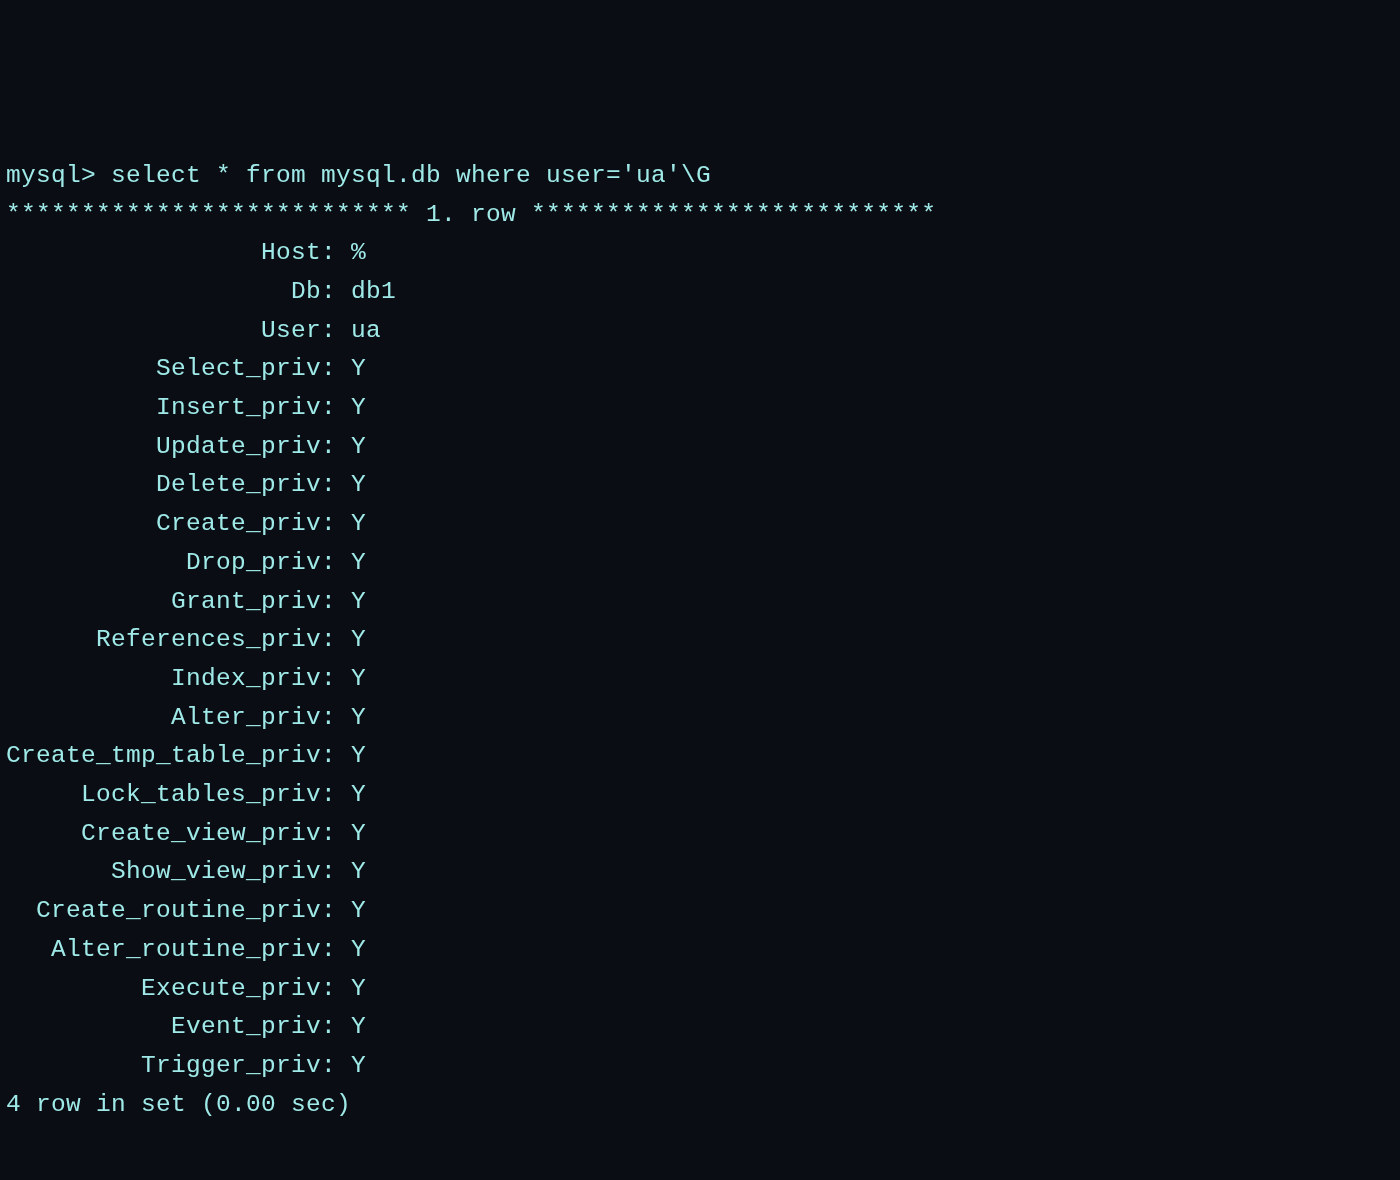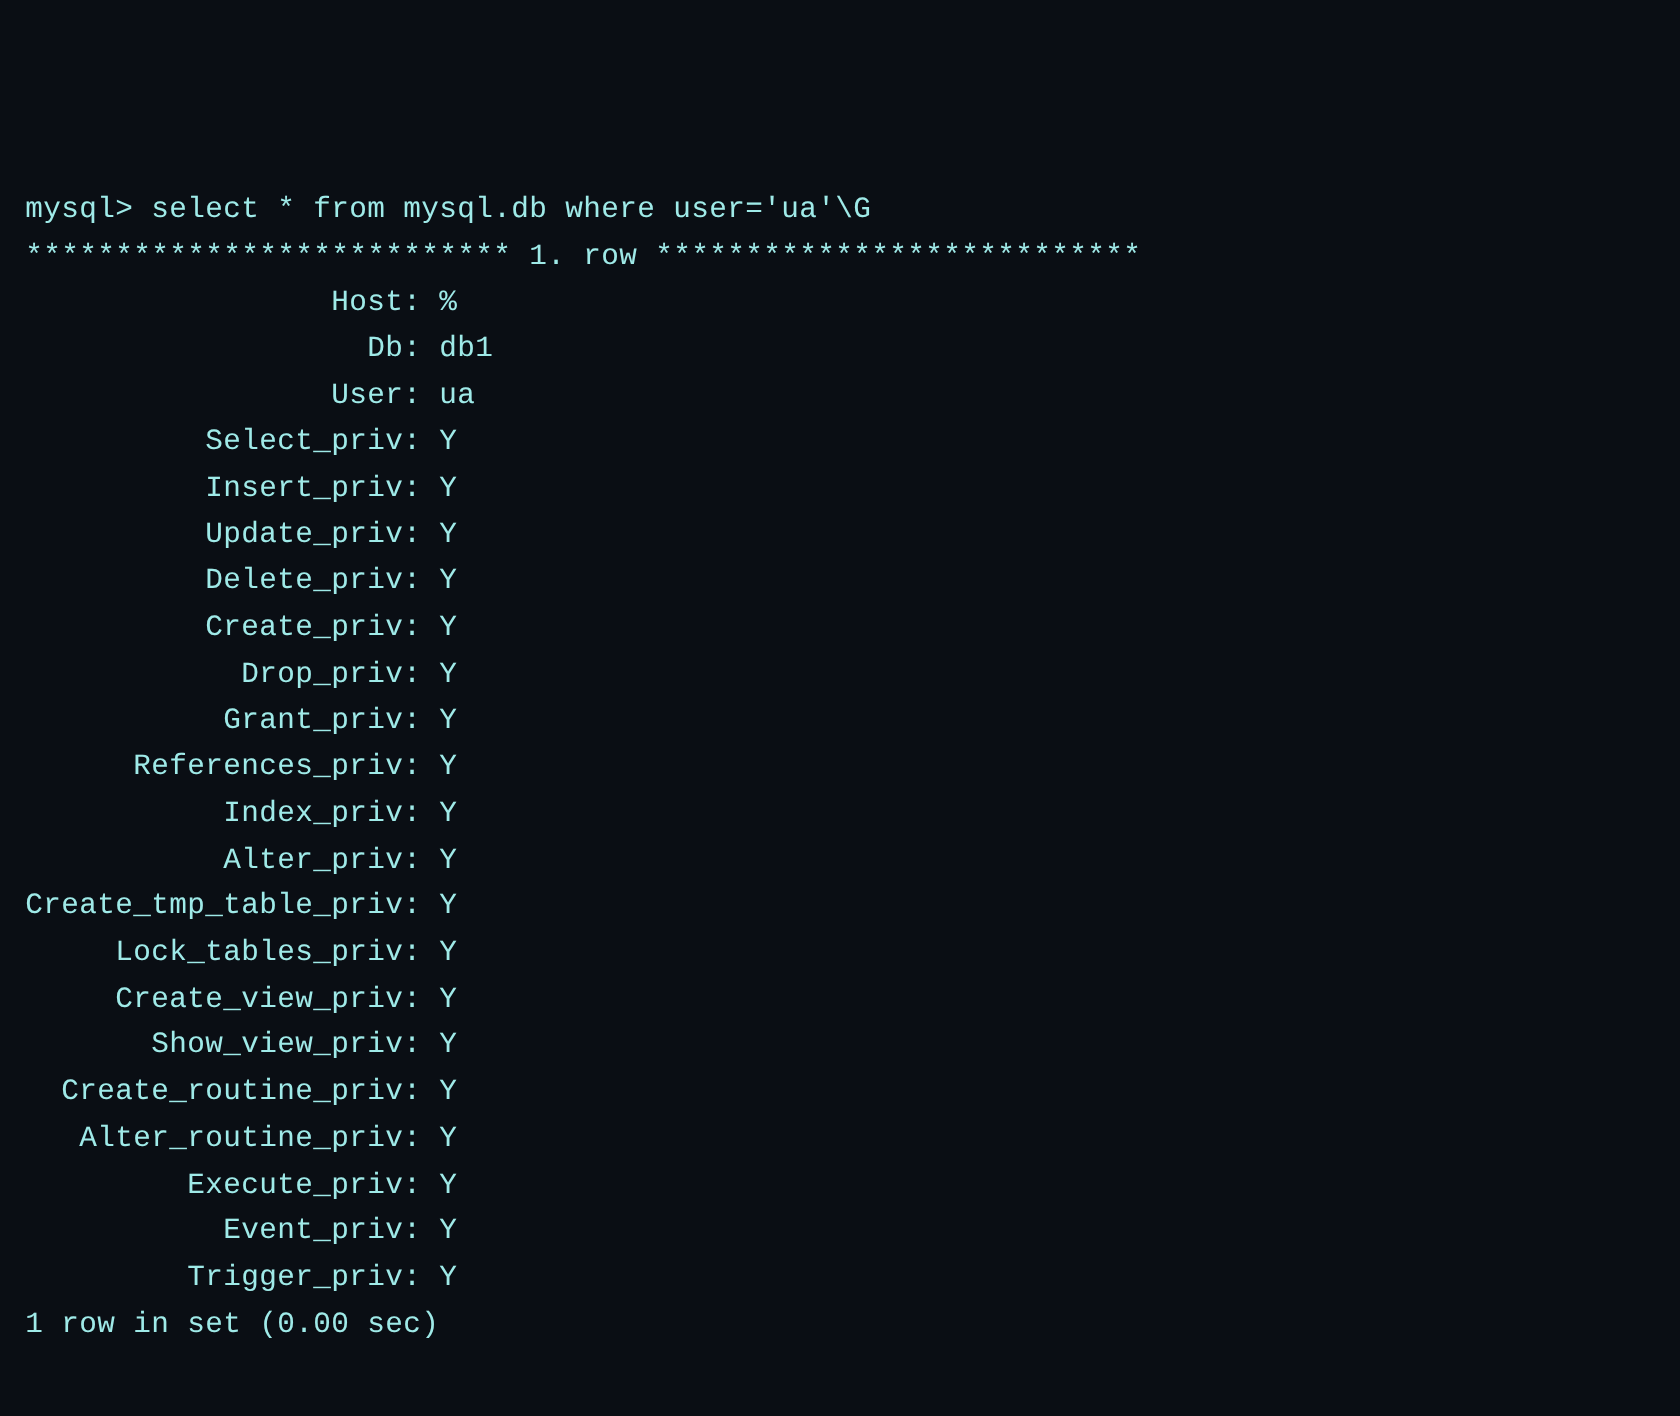--- a/index.html
+++ b/index.html
@@ -9,21 +9,20 @@
       font-size: 24.5px;
       line-height: 1.58;
       margin: 0;
       padding: 2px 6px;
       white-space: pre;
       font-weight: 500;
       letter-spacing: 0.3px;
     }
     .terminal {
       display: block;
-      margin-left: 15px;
     }
   </style>
 </head>
 <body>
 
 
 
 <div class="terminal"><span>mysql&gt; </span><span>select * from mysql.db where user='ua'\G</span>
 <span>*************************** 1. row ***************************</span>
 <span id="fields-container">                 Host: %
@@ -41,16 +40,16 @@
            Alter_priv: Y
 Create_tmp_table_priv: Y
      Lock_tables_priv: Y
      Create_view_priv: Y
        Show_view_priv: Y
   Create_routine_priv: Y
    Alter_routine_priv: Y
          Execute_priv: Y
            Event_priv: Y
          Trigger_priv: Y
-</span><span>1 row in set (0.00 sec)</span></div>
+</span><span>4 row in set (0.00 sec)</span></div>
 
 
 
 
 </body></html>

